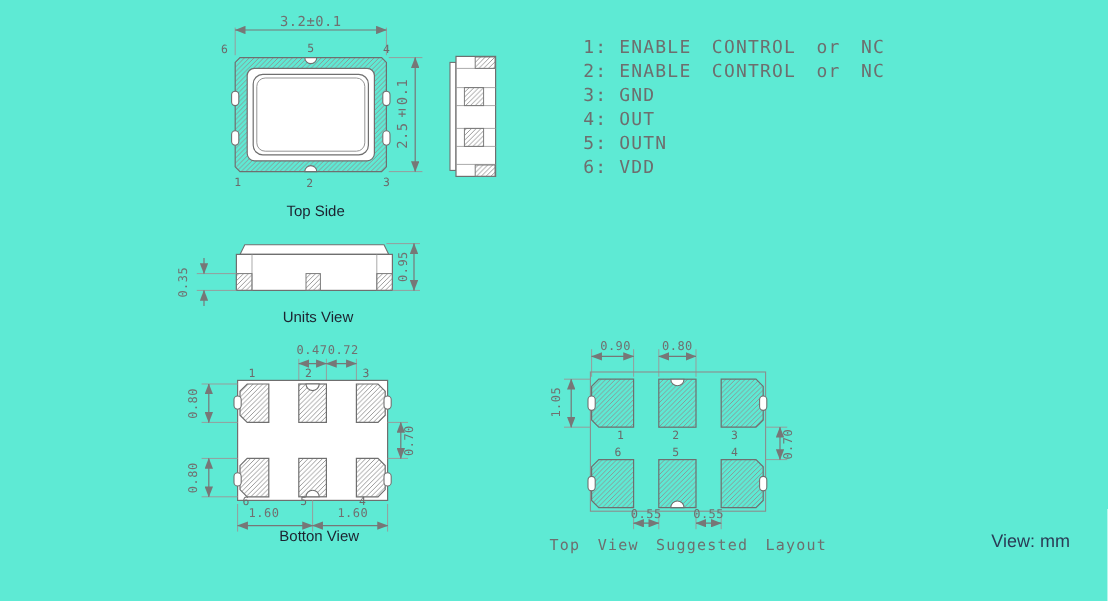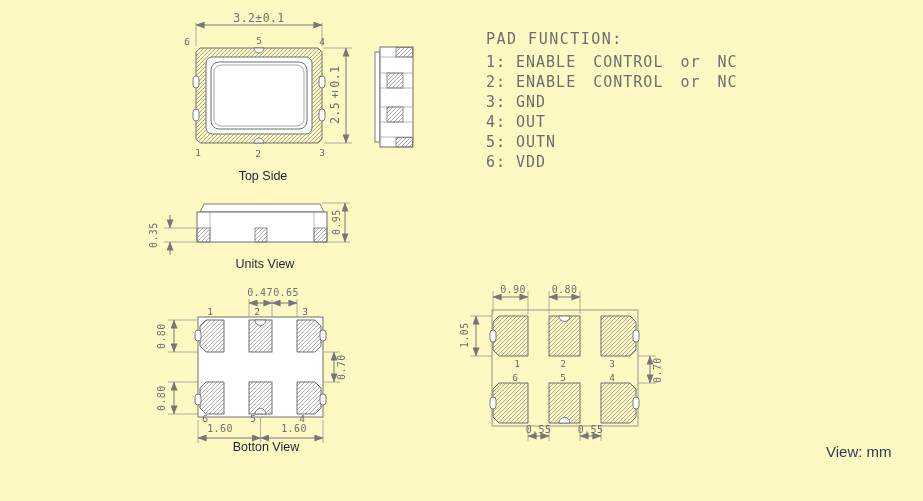--- a/index.html
+++ b/index.html
@@ -1,16 +1,16 @@
 <!DOCTYPE html>
 <html><head>
 <meta charset="utf-8">
 <style>
   html,body{margin:0;padding:0;background:#ffffff;}
-  #screen{position:relative;width:923px;height:501px;background:#fef9c3;overflow:hidden;
+  #screen{position:relative;width:923px;height:501px;background:#5eead4;overflow:hidden;
           font-family:"Liberation Sans",sans-serif;}
   .abs{position:absolute;}
   .cad{font-family:"DejaVu Sans Mono",monospace;color:#707070;}
   .dimtext{font-family:"DejaVu Sans Mono",monospace;color:#707070;font-size:10px;
            letter-spacing:.4px;text-align:center;white-space:nowrap;}
   .dimtext-lg{font-size:11.5px;}
   .padnum{font-family:"DejaVu Sans Mono",monospace;color:#6b6b6b;font-size:9.5px;
           text-align:center;white-space:nowrap;}
   .vtext{writing-mode:vertical-rl;transform:rotate(180deg);text-align:center;}
   .caption{color:#1d2330;font-size:12.5px;text-align:center;white-space:nowrap;}
@@ -144,21 +144,21 @@
       <line x1="24" y1="97" x2="24" y2="129" stroke="#777777" stroke-width="1" marker-start="url(#mC)" marker-end="url(#mC)"></line>
 
       <path d="M173,67 H190 M173,97 H190" stroke="#9a9a9a" stroke-width="0.8" fill="none"></path>
       <line x1="184" y1="67" x2="184" y2="97" stroke="#777777" stroke-width="1" marker-start="url(#mC)" marker-end="url(#mC)"></line>
 
       <path d="M48,135 V158 M110.5,132 V158 M173,135 V158" stroke="#9a9a9a" stroke-width="0.8" fill="none"></path>
       <line x1="48" y1="153" x2="110.5" y2="153" stroke="#777777" stroke-width="1" marker-start="url(#mC)" marker-end="url(#mC)"></line>
       <line x1="110.5" y1="153" x2="173" y2="153" stroke="#777777" stroke-width="1" marker-start="url(#mC)" marker-end="url(#mC)"></line>
     </svg>
     <span class="abs dimtext" style="left:96px;top:2px;width:28px;">0.47</span>
-    <span class="abs dimtext" style="left:122px;top:2px;width:28px;">0.65</span>
+    <span class="abs dimtext" style="left:122px;top:2px;width:28px;">0.72</span>
     <span class="abs dimtext vtext" style="left:6px;top:37px;width:12px;height:28px;">0.80</span>
     <span class="abs dimtext vtext" style="left:6px;top:99px;width:12px;height:28px;">0.80</span>
     <span class="abs dimtext vtext" style="left:186px;top:68px;width:12px;height:28px;">0.70</span>
     <span class="abs dimtext" style="left:56px;top:138px;width:28px;">1.60</span>
     <span class="abs dimtext" style="left:130px;top:138px;width:28px;">1.60</span>
     <span class="abs padnum" style="left:55px;top:21px;width:10px;">1</span>
     <span class="abs padnum" style="left:102px;top:21px;width:10px;">2</span>
     <span class="abs padnum" style="left:150px;top:21px;width:10px;">3</span>
     <span class="abs padnum" style="left:50px;top:128px;width:10px;">6</span>
     <span class="abs padnum" style="left:98px;top:128px;width:10px;">5</span>
@@ -214,23 +214,23 @@
     <span class="abs dimtext vtext" style="left:202px;top:72px;width:12px;height:30px;">0.70</span>
     <span class="abs dimtext" style="left:74px;top:141px;width:29px;">0.55</span>
     <span class="abs dimtext" style="left:126px;top:141px;width:29px;">0.55</span>
     <span class="abs padnum" style="left:62px;top:75px;width:10px;">1</span>
     <span class="abs padnum" style="left:108px;top:75px;width:10px;">2</span>
     <span class="abs padnum" style="left:157px;top:75px;width:10px;">3</span>
     <span class="abs padnum" style="left:60px;top:89px;width:10px;">6</span>
     <span class="abs padnum" style="left:108px;top:89px;width:10px;">5</span>
     <span class="abs padnum" style="left:157px;top:89px;width:10px;">4</span>
   </div>
+  <div class="abs slcap" style="left:458px;top:446px;width:190px;text-align:center;">Top View Suggested Layout</div>
 
   <div class="abs cad pf">
-    <div class="pf-title">PAD FUNCTION:</div>
     <div class="pf-row">
       <span class="pf-num">1:</span>
       <span class="pf-label">ENABLE CONTROL or NC</span>
     </div>
     <div class="pf-row">
       <span class="pf-num">2:</span>
       <span class="pf-label">ENABLE CONTROL or NC</span>
     </div>
     <div class="pf-row">
       <span class="pf-num">3:</span>

